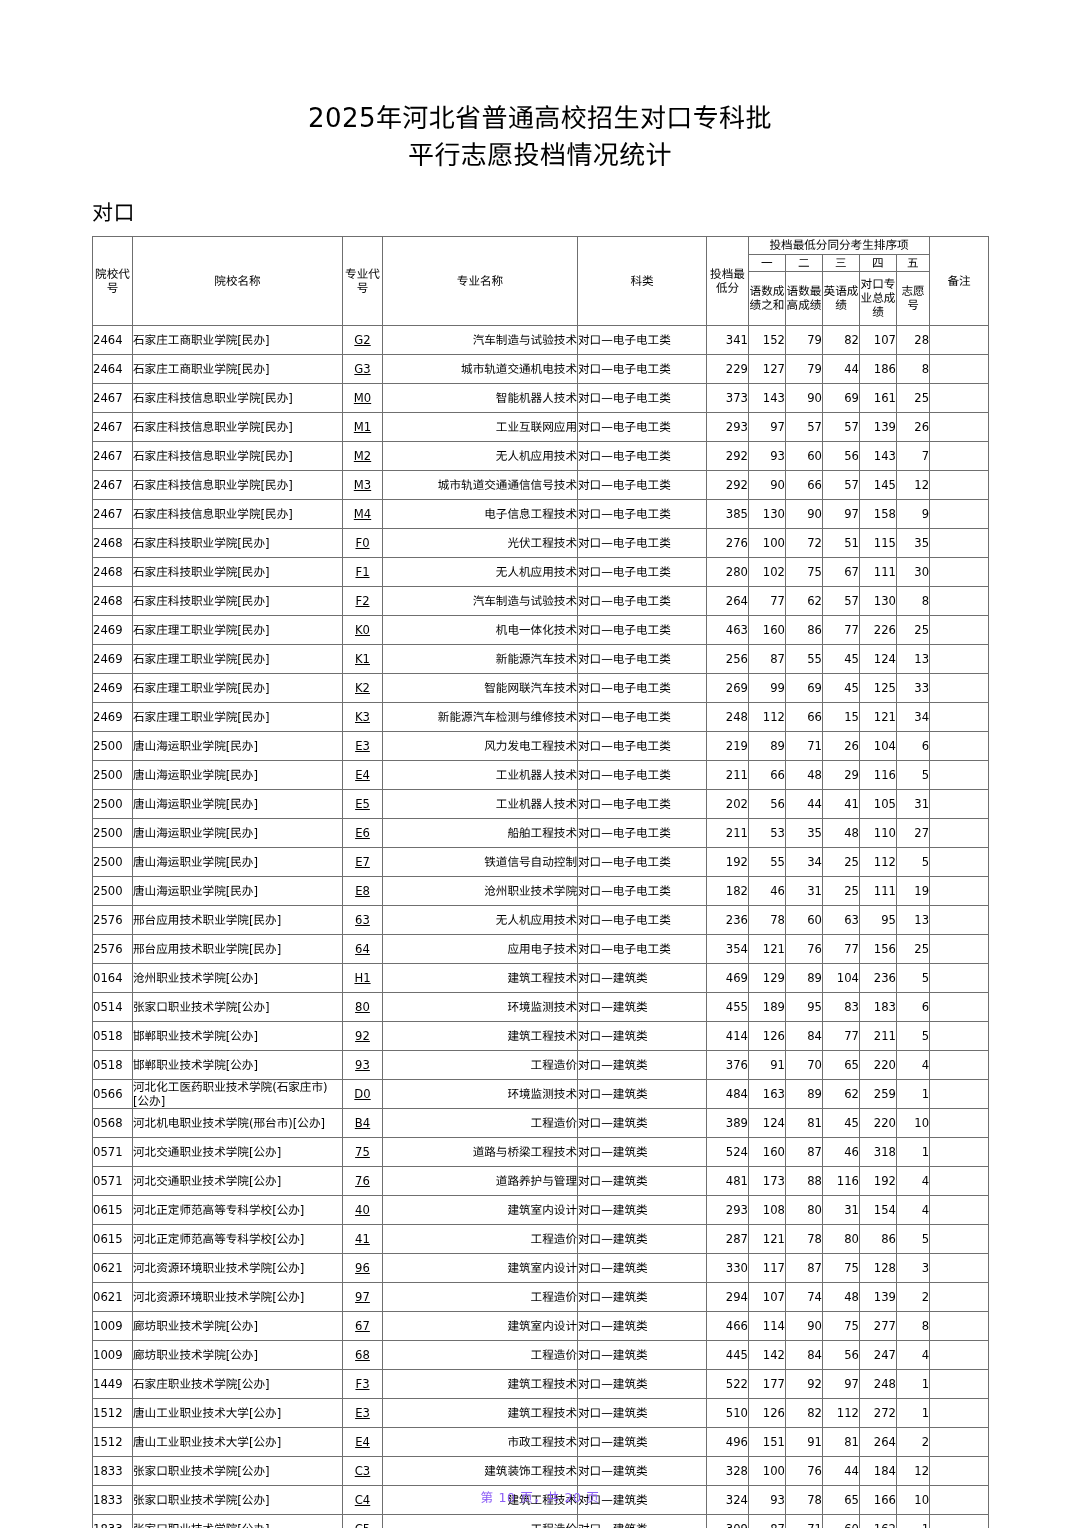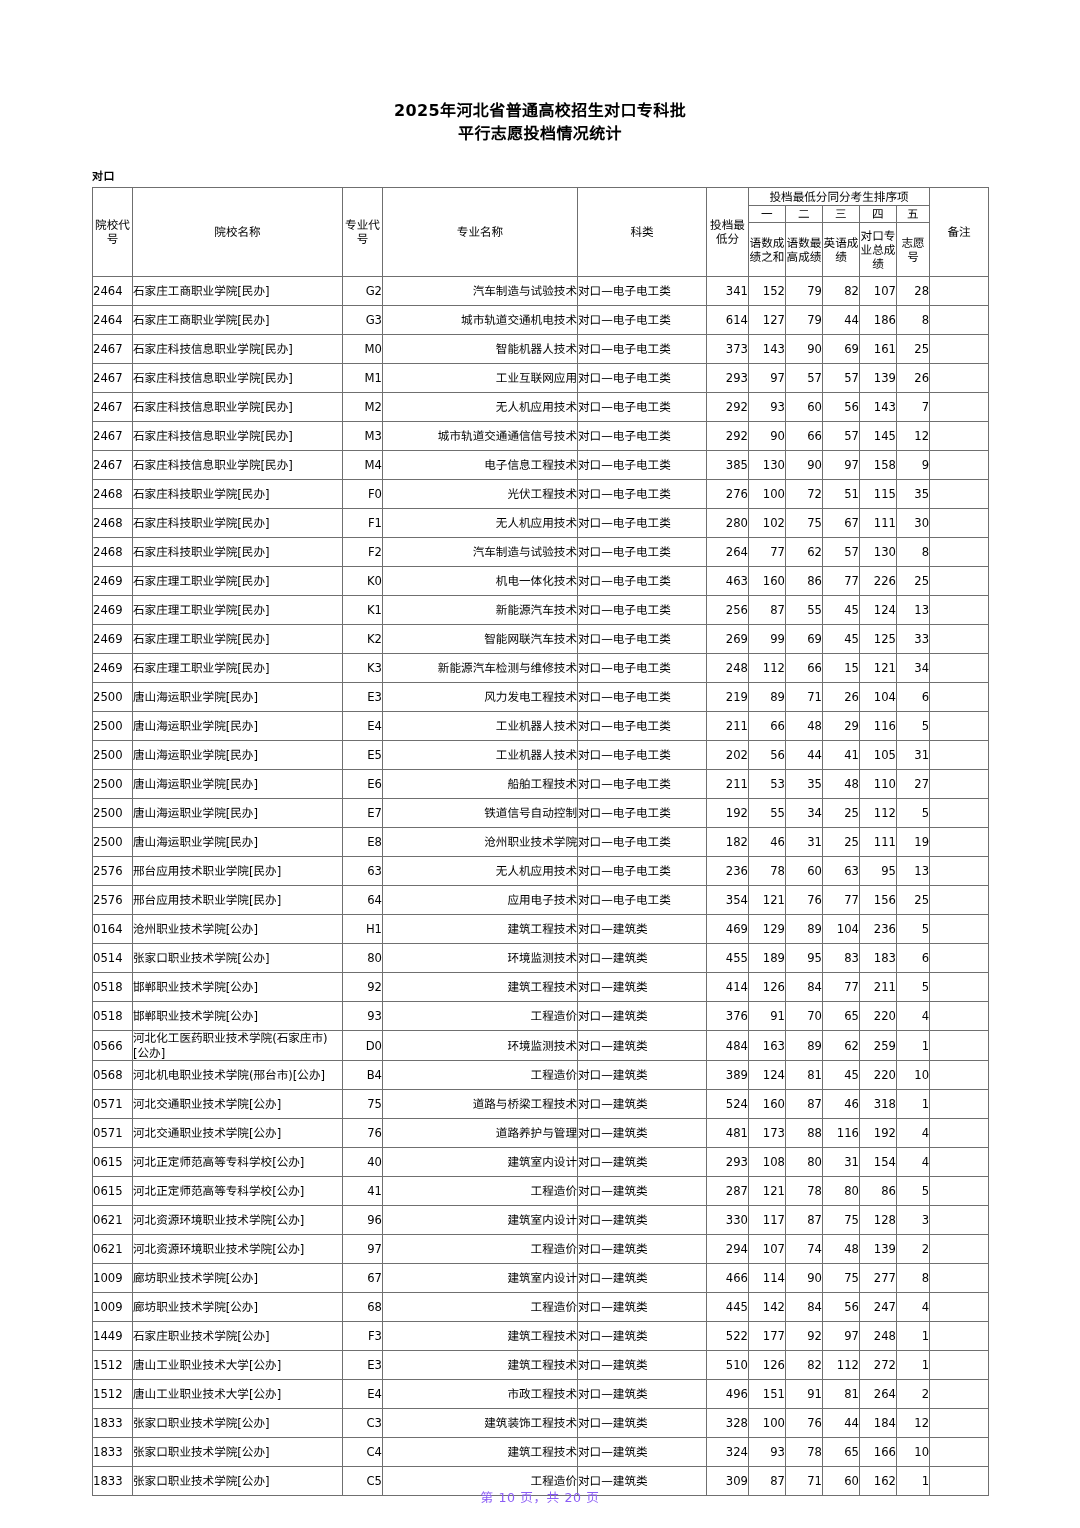--- a/index.html
+++ b/index.html
@@ -22,28 +22,28 @@
     box-sizing: border-box;
     padding: 0;
     overflow: hidden;
   }
   .title-block {
     margin-top: 100px;
     text-align: center;
     line-height: 1.42;
   }
   .title-line {
-    font-size: 16px;
-    font-weight: bold;
+    font-size: 26px;
+    font-weight: normal;
     letter-spacing: 0.4px;
   }
   .section-label {
-    margin: 22px 0 4px 92px;
-    font-size: 11px;
-    font-weight: bold;
+    margin: 22px 0 10px 92px;
+    font-size: 21px;
+    font-weight: normal;
     letter-spacing: 0.5px;
   }
   table.grid {
     border-collapse: collapse;
     table-layout: fixed;
     margin-left: 92px;
     width: 896px;
     background: #fff;
   }
   table.grid th,
@@ -102,23 +102,24 @@
     letter-spacing: 0;
   }
   td.school {
     text-align: left;
     padding: 1px 4px 1px 6px;
     font-size: 11.9px;
     line-height: 1.25;
     word-break: break-all;
   }
   td.majorno {
-    text-align: right;
+    text-align: center;
     padding: 1px 2px 1px 5px;
     font-size: 11.9px;
+    text-decoration: underline;
   }
   td.major {
     text-align: right;
     padding: 1px 4px 1px 7px;
     font-size: 11.9px;
     word-break: break-all;
   }
   td.subject {
     text-align: left;
     padding: 1px 4px 1px 7px;
@@ -220,21 +221,21 @@
           <td class="num">107</td>
           <td class="num">28</td>
           <td class="note"></td>
         </tr>
         <tr>
           <td class="code">2464</td>
           <td class="school">石家庄工商职业学院[民办]</td>
           <td class="majorno">G3</td>
           <td class="major">城市轨道交通机电技术</td>
           <td class="subject">对口—电子电工类</td>
-          <td class="num">614</td>
+          <td class="num">229</td>
           <td class="num">127</td>
           <td class="num">79</td>
           <td class="num">44</td>
           <td class="num">186</td>
           <td class="num">8</td>
           <td class="note"></td>
         </tr>
         <tr>
           <td class="code">2467</td>
           <td class="school">石家庄科技信息职业学院[民办]</td>

